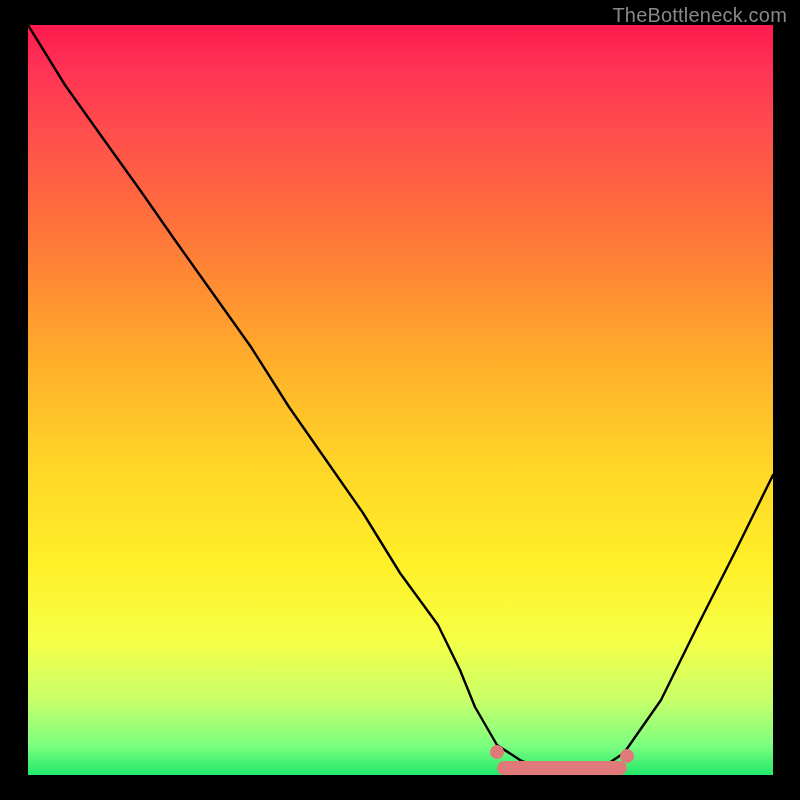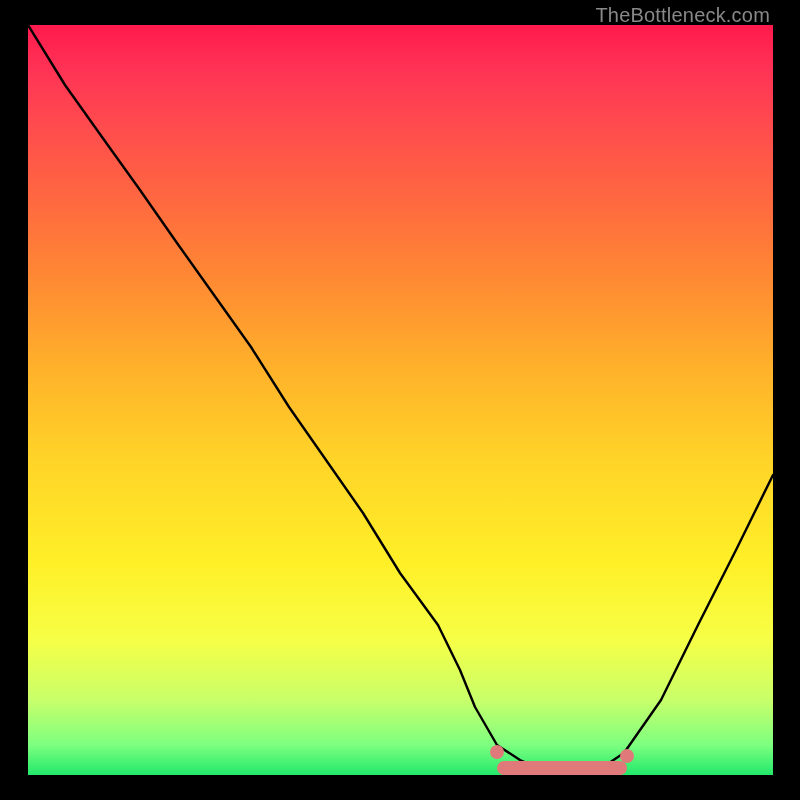--- a/index.html
+++ b/index.html
@@ -35,21 +35,21 @@
     position: absolute;
     left: 0;
     top: 0;
     width: 100%;
     height: 100%;
     pointer-events: none;
   }
   .watermark {
     position: absolute;
     top: 4px;
-    right: 30px;
+    right: 13px;
     font-family: Arial, Helvetica, sans-serif;
     font-size: 20px;
     font-weight: 500;
     color: #888;
     letter-spacing: 0.2px;
   }
   .pink-band {
     position: absolute;
     background: #e07a7a;
     border-radius: 7px;

